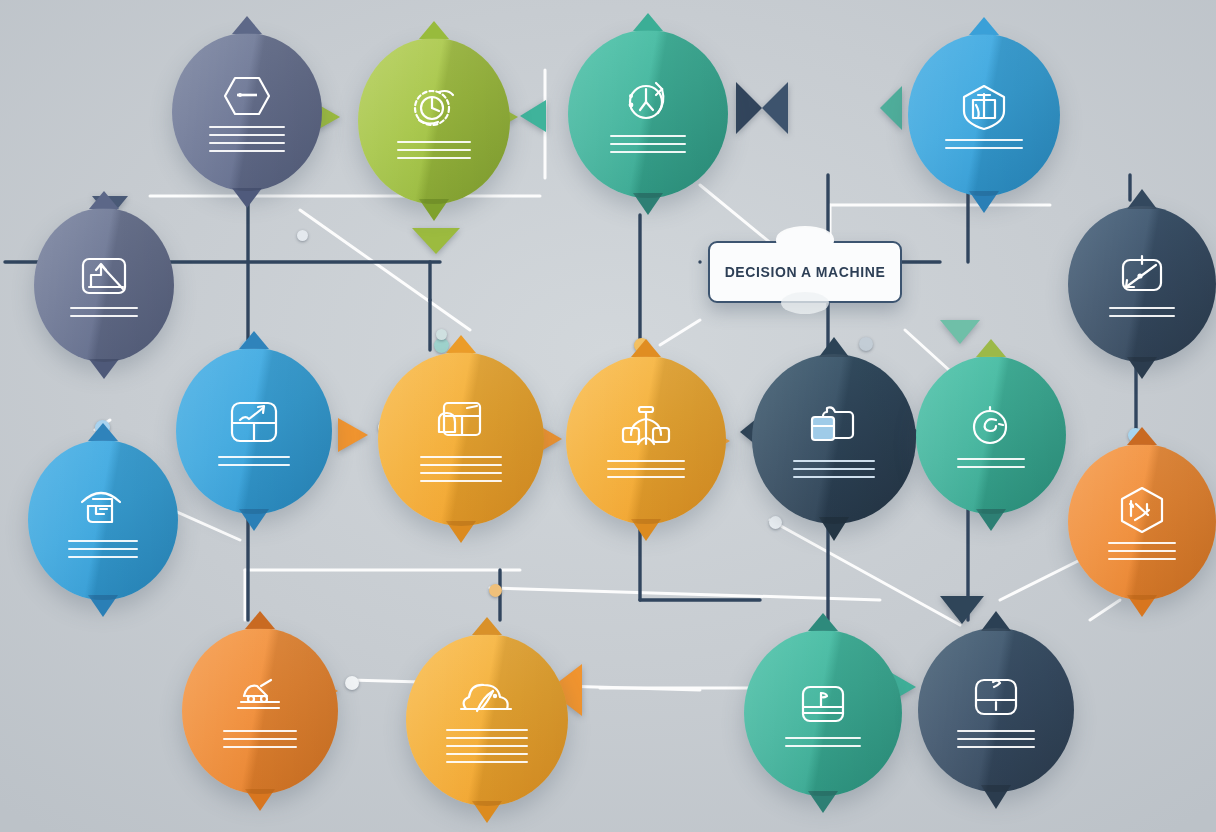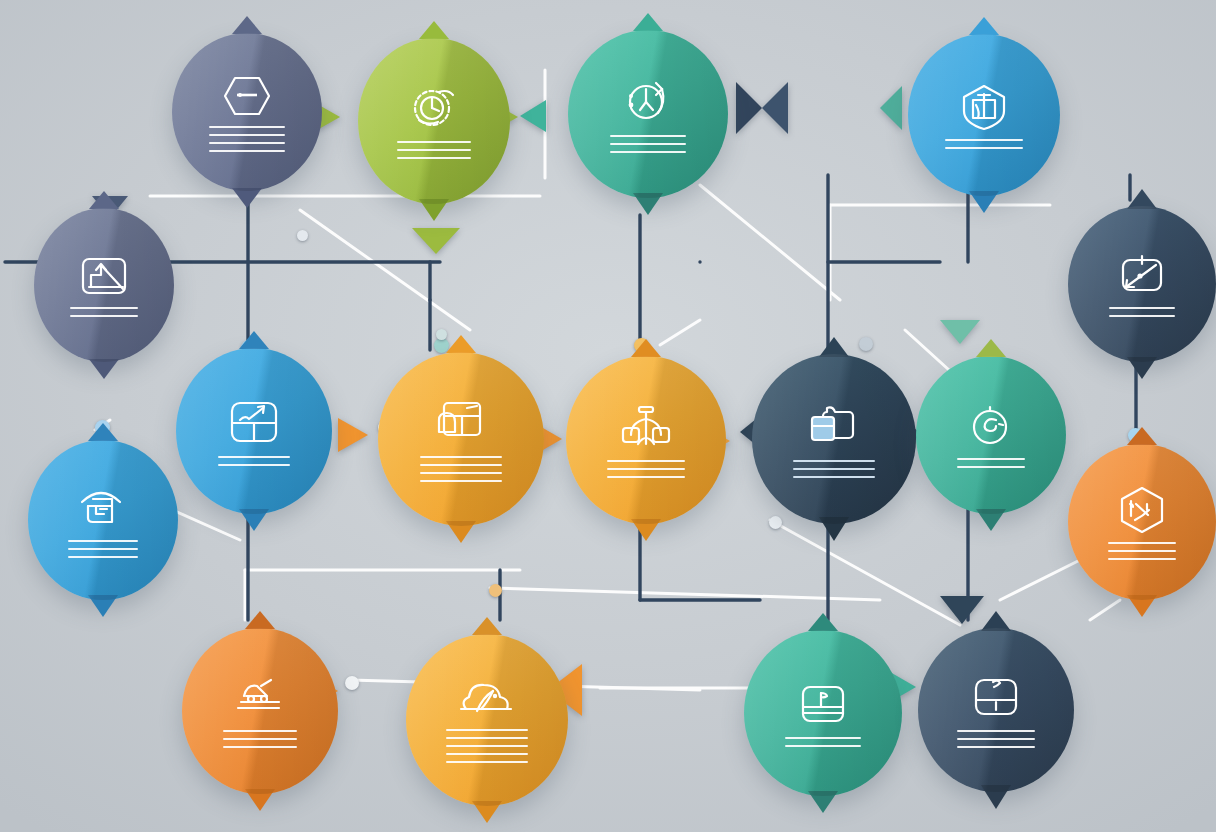--- a/index.html
+++ b/index.html
@@ -544,14 +544,17 @@
           </svg>
       </div>
       <div class="lines">
         <i style="width:78px"></i>
           <i style="width:78px"></i>
           <i style="width:78px"></i>
       </div>
     </div>
   </div>
 
+  <div class="callout" style="left:708px;top:241px;width:190px;height:58px;">
+    <span>DECISION A MACHINE</span>
+  </div>
 
 </div>
 
 </body></html>

